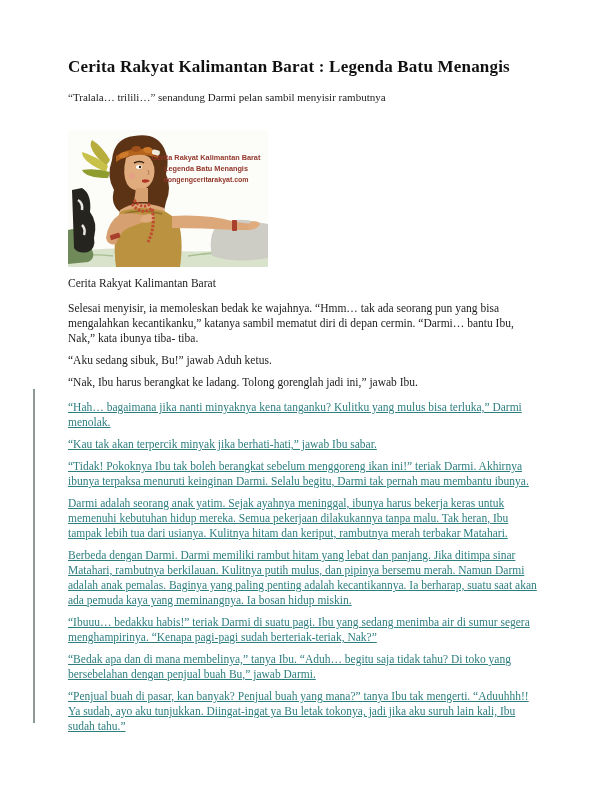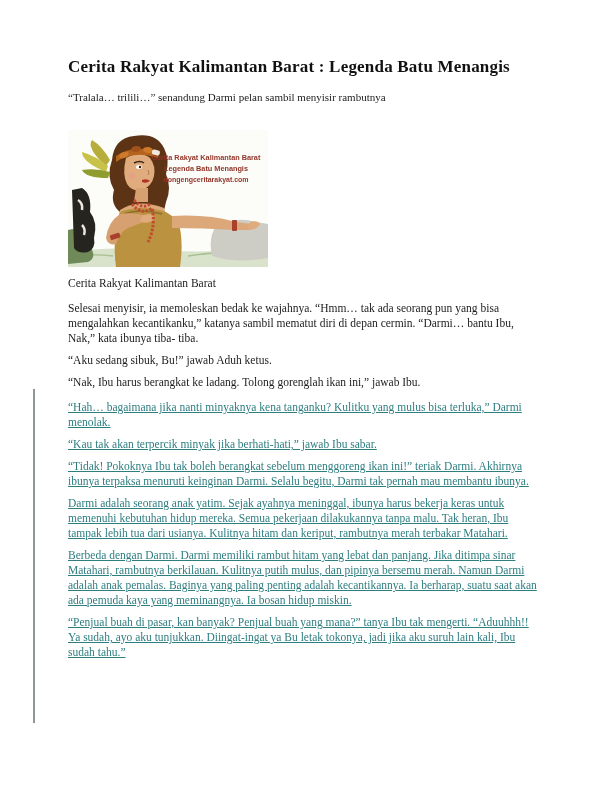--- a/index.html
+++ b/index.html
@@ -155,34 +155,36 @@
   </div>
 
   <p class="caption">Cerita Rakyat Kalimantan Barat</p>
 
   <div>
 
       <p class="para plain first">Selesai menyisir, ia memoleskan bedak ke wajahnya. “Hmm… tak ada seorang pun yang bisa mengalahkan kecantikanku,” katanya sambil mematut diri di depan cermin. “Darmi… bantu Ibu, Nak,” kata ibunya tiba- tiba.</p>
 
       <p class="para plain">“Aku sedang sibuk, Bu!” jawab Aduh ketus.</p>
 
-      <p class="para plain">“Nak, Ibu harus berangkat ke ladang. Tolong gorenglah ikan ini,” jawab Ibu.</p>
+      <p class="para plain">“Nak, Ibu harus berangkat ke ladang. Tolong gorenglah jadi ini,” jawab Ibu.</p>
     </div>
 
   <div>
 
       <p class="para inserted first">“Hah… bagaimana jika nanti minyaknya kena tanganku? Kulitku yang mulus bisa terluka,” Darmi menolak.</p>
 
       <p class="para inserted">“Kau tak akan terpercik minyak jika berhati-hati,” jawab Ibu sabar.</p>
 
       <p class="para inserted">“Tidak! Pokoknya Ibu tak boleh berangkat sebelum menggoreng ikan ini!” teriak Darmi. Akhirnya ibunya terpaksa menuruti keinginan Darmi. Selalu begitu, Darmi tak pernah mau membantu ibunya.</p>
 
       <p class="para inserted">Darmi adalah seorang anak yatim. Sejak ayahnya meninggal, ibunya harus bekerja keras untuk memenuhi kebutuhan hidup mereka. Semua pekerjaan dilakukannya tanpa malu. Tak heran, Ibu tampak lebih tua dari usianya. Kulitnya hitam dan keriput, rambutnya merah terbakar Matahari.</p>
 
       <p class="para inserted">Berbeda dengan Darmi. Darmi memiliki rambut hitam yang lebat dan panjang. Jika ditimpa sinar Matahari, rambutnya berkilauan. Kulitnya putih mulus, dan pipinya bersemu merah. Namun Darmi adalah anak pemalas. Baginya yang paling penting adalah kecantikannya. Ia berharap, suatu saat akan ada pemuda kaya yang meminangnya. Ia bosan hidup miskin.</p>
 
+      <p class="para inserted">“Ibuuu… bedakku habis!” teriak Darmi di suatu pagi. Ibu yang sedang menimba air di sumur segera menghampirinya. “Kenapa pagi-pagi sudah berteriak-teriak, Nak?”</p>
 
 
+      <p class="para inserted">“Bedak apa dan di mana membelinya,” tanya Ibu. “Aduh… begitu saja tidak tahu? Di toko yang bersebelahan dengan penjual buah Bu,” jawab Darmi.</p>
 
       <p class="para inserted">“Penjual buah di pasar, kan banyak? Penjual buah yang mana?” tanya Ibu tak mengerti. “Aduuhhh!! Ya sudah, ayo aku tunjukkan. Diingat-ingat ya Bu letak tokonya, jadi jika aku suruh lain kali, Ibu sudah tahu.”</p>
     </div>
 
 </div>
 
 </body></html>

